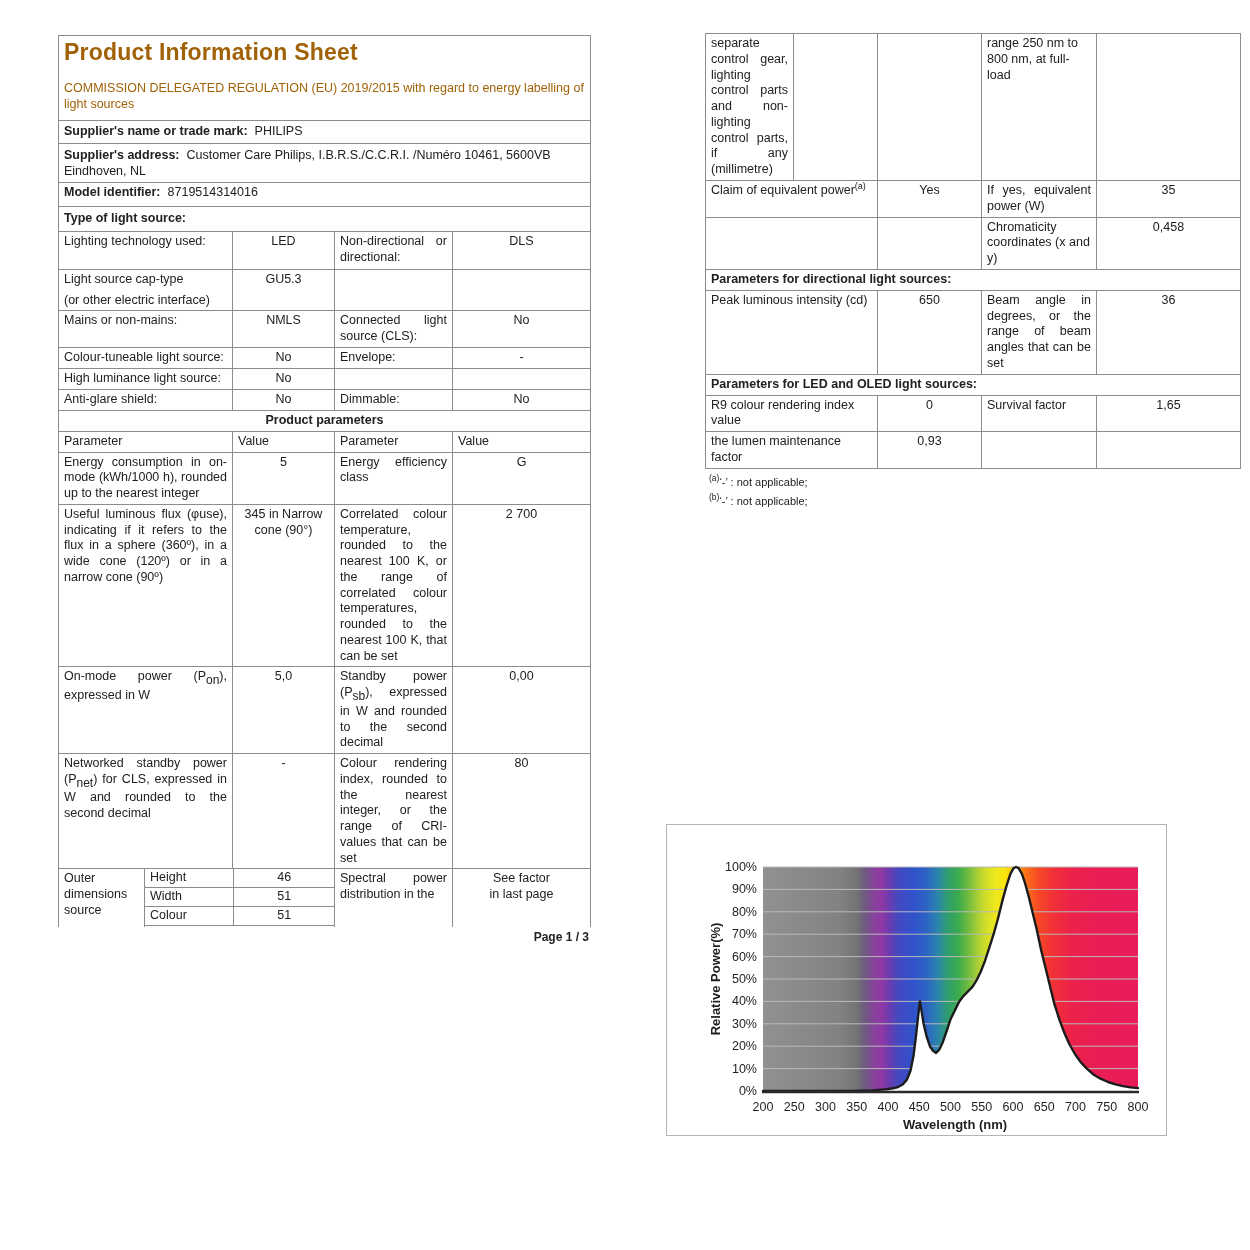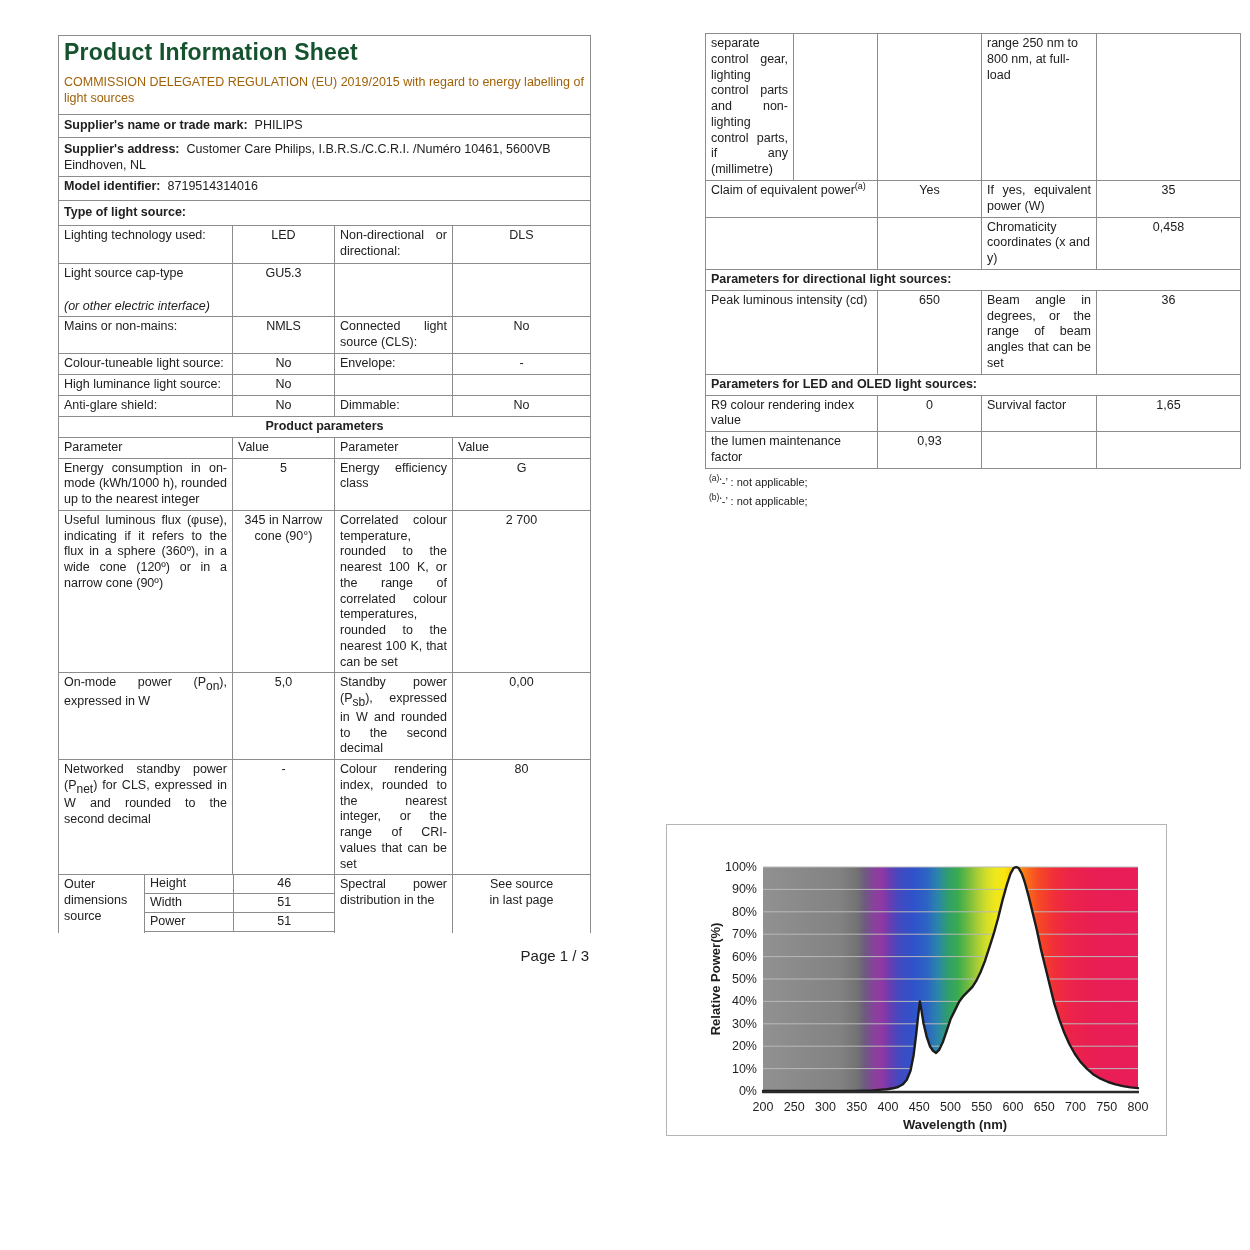--- a/index.html
+++ b/index.html
@@ -14,25 +14,25 @@
   .b{font-weight:bold;}
   .ctr{text-align:center;}
   .just{text-align:justify;}
   .tight{padding:0px 5px 1px 5px;}
   sub{font-size:12px;}
   .sup{font-size:9px;vertical-align:super;line-height:0;}
   .cut{border-bottom:none !important;}
   
   .left-panel{position:absolute;left:58px;top:35px;width:532px;}
   .title-cell{padding:6px 9px 2px 9px;}
-  h1{font-size:23px;margin:0 0 7px 0;color:#14532d;letter-spacing:0.2px;}
+  h1{font-size:23px;margin:0 0 13px 0;color:#a16207;letter-spacing:0.2px;}
   .subtitle{font-size:12.5px;color:#a16207;line-height:1.3;padding-bottom:6px;}
   .inline-label{font-weight:bold;}
   .inline-value{margin-left:7px;}
-  .page-indicator{text-align:right;font-size:15px;font-weight:normal;margin-top:14px;padding-right:1px;}
+  .page-indicator{text-align:right;font-size:12px;font-weight:bold;margin-top:3px;padding-right:1px;}
   
   table.dims{border-collapse:collapse;table-layout:fixed;width:100%;font-size:12.5px;line-height:1.26;}
   table.dims td{border:none;border-bottom:1px solid #8c8c8c;padding:1px 5px;vertical-align:top;}
   table.dims td.k{border-right:1px solid #8c8c8c;}
   
   .right-panel{position:absolute;left:705px;top:33px;width:535px;}
   .footnotes{margin-top:4px;padding-left:4px;font-size:11px;}
   .footnotes div{margin-bottom:5px;}
   .fn-sup{font-size:8.5px;vertical-align:super;}
   
@@ -82,21 +82,21 @@
     </tr>
     <tr>
       <td colspan="2" style="height:33px;">Lighting technology used:</td>
       <td class="ctr">LED</td>
       <td class="just">Non-directional or directional:</td>
       <td class="ctr">DLS</td>
     </tr>
     <tr>
       <td colspan="2" style="height:32px;">
         <div>Light source cap-type</div>
-        <div style="margin-top:17px;font-style:italic;">(or other electric interface)</div>
+        <div style="margin-top:5px;">(or other electric interface)</div>
       </td>
       <td class="ctr">GU5.3</td>
       <td></td>
       <td></td>
     </tr>
     <tr>
       <td colspan="2" style="height:29px;margin-top:16px;">Mains or non-mains:</td>
       <td class="ctr">NMLS</td>
       <td class="just">Connected light source (CLS):</td>
       <td class="ctr">No</td>
@@ -163,29 +163,29 @@
           <tbody>
                 <tr>
             <td class="k">Height</td>
             <td class="ctr">46</td>
           </tr>
           <tr>
             <td class="k">Width</td>
             <td class="ctr">51</td>
           </tr>
           <tr>
-            <td class="k">Power</td>
+            <td class="k">Colour</td>
             <td class="ctr">51</td>
           </tr>
         </tbody>
             </table>
       </td>
       <td class="just cut">Spectral power distribution in the</td>
       <td class="ctr cut">
-        <div>See source</div>
+        <div>See factor</div>
         <div>in last page</div>
       </td>
     </tr>
   </tbody>
     </table>
   <div class="page-indicator">Page 1 / 3</div>
 </div>
 
 <div class="right-panel">
   <table class="doc" style="width:535px;">

